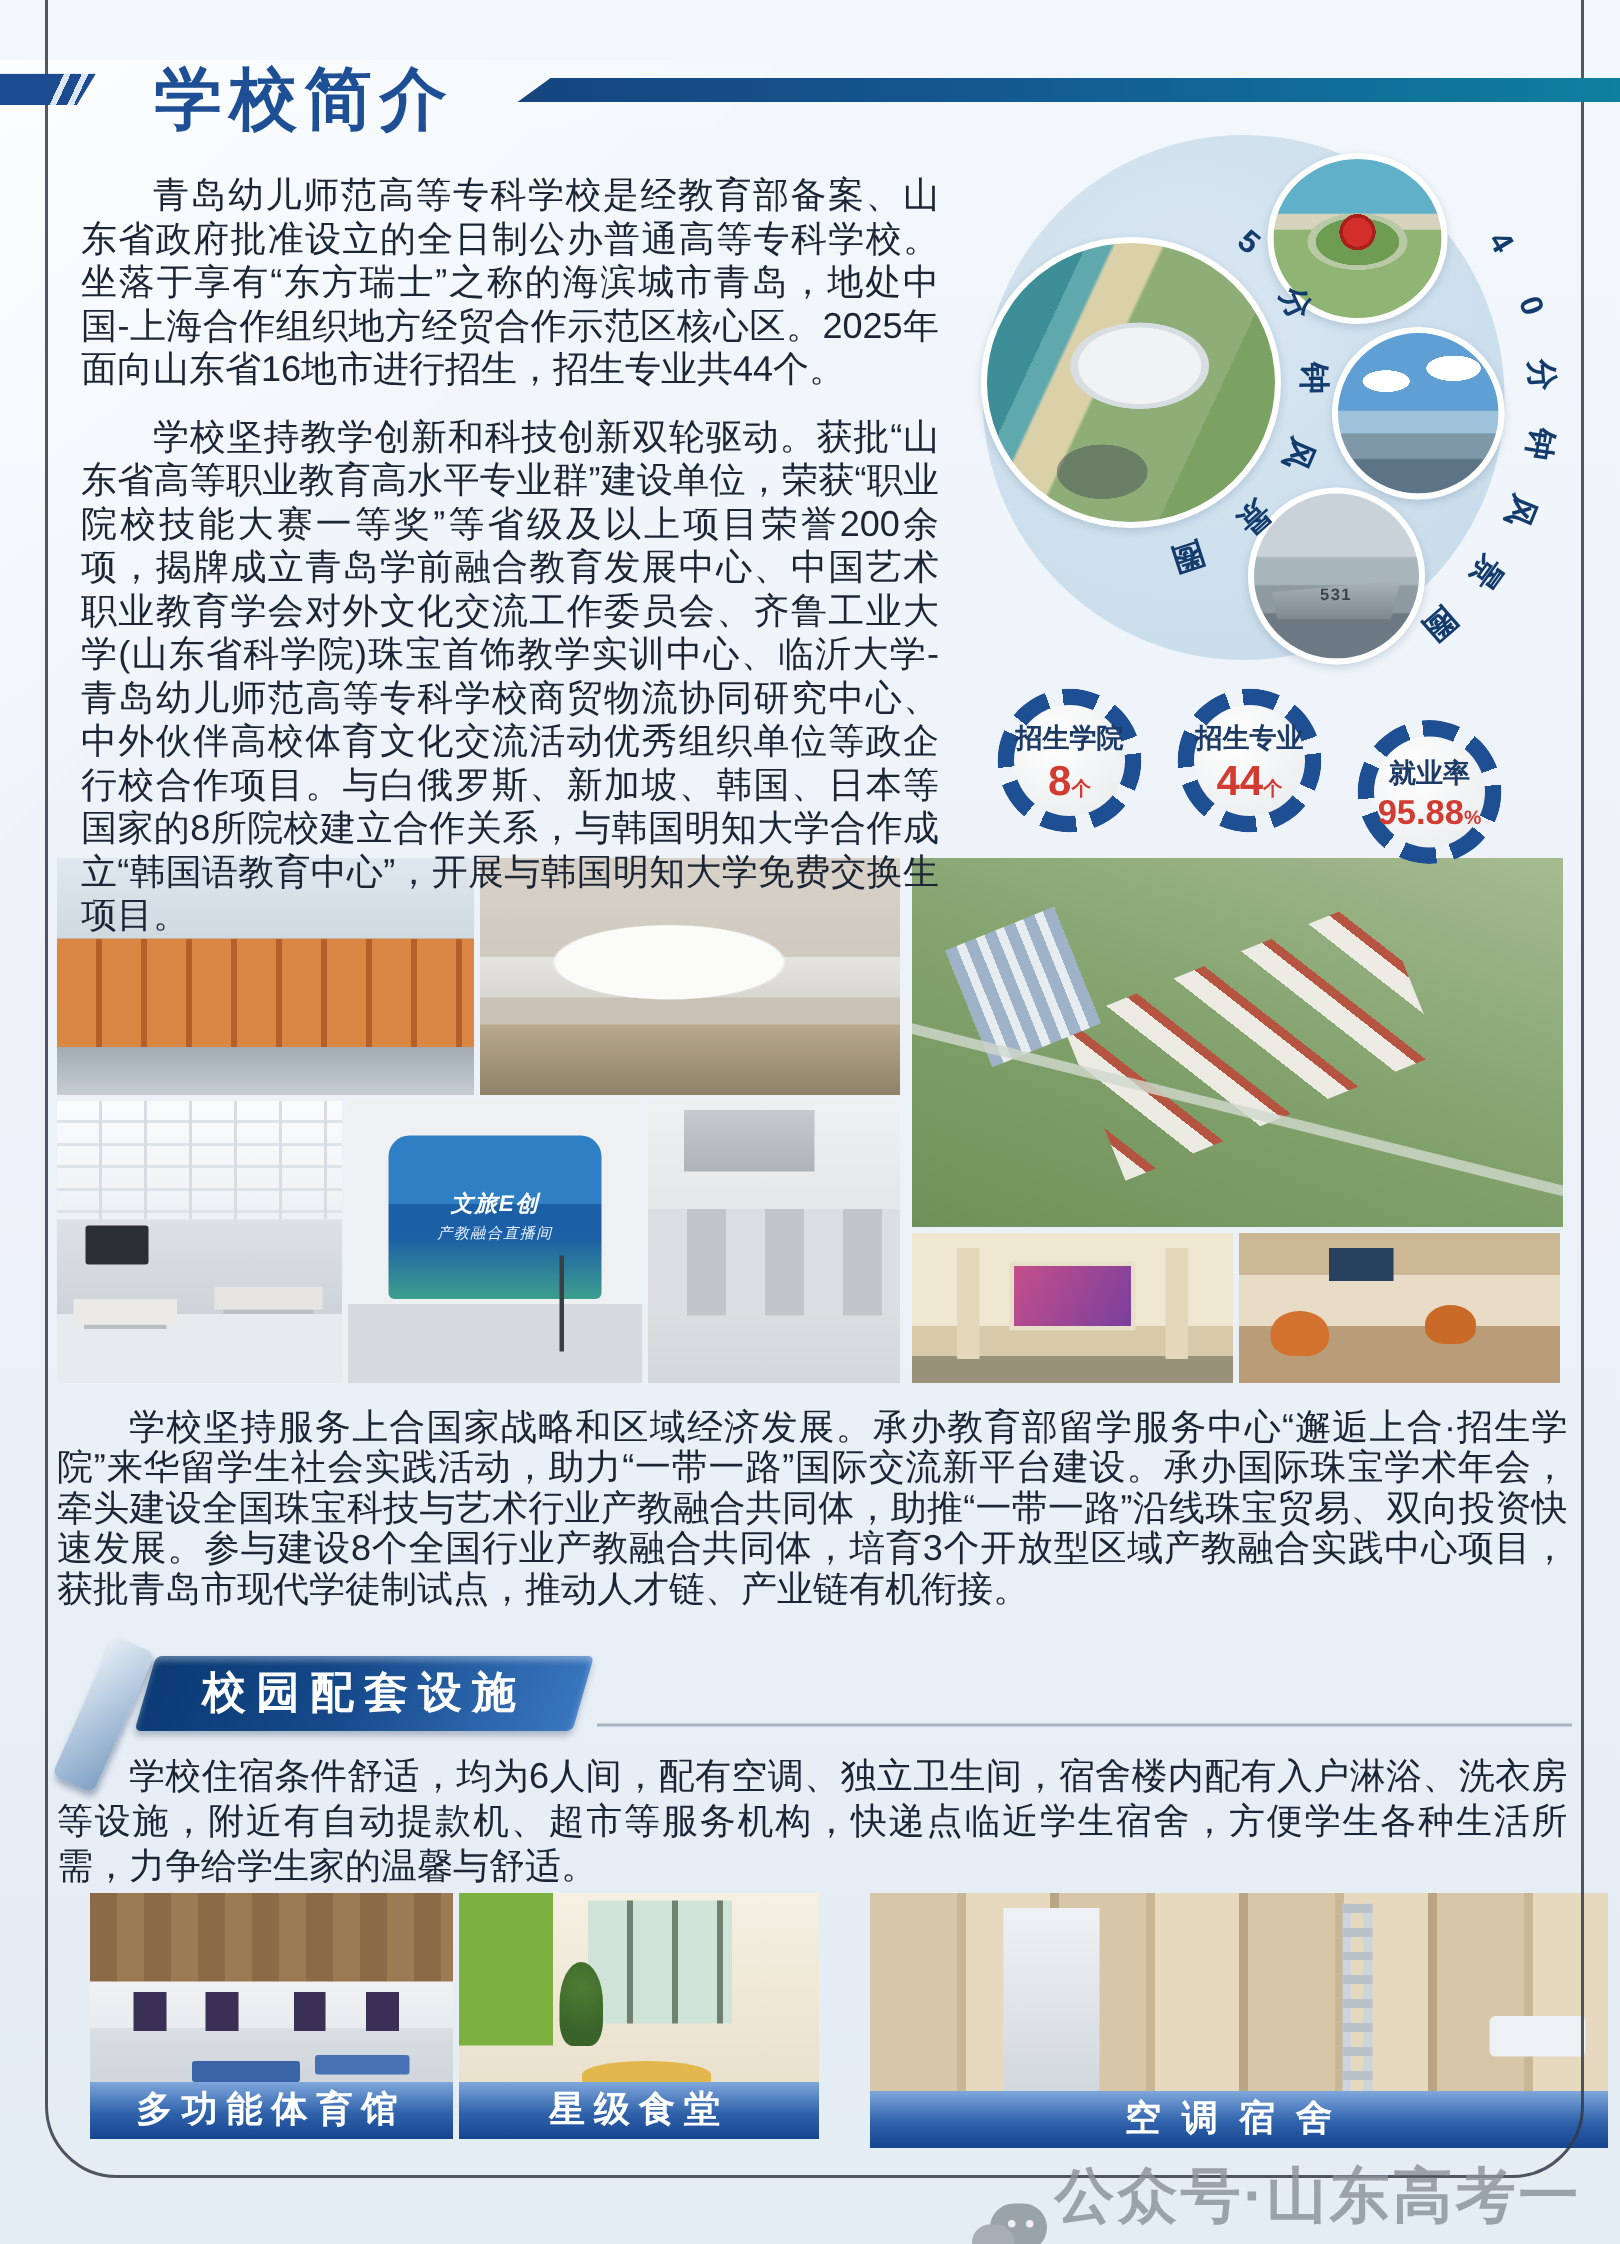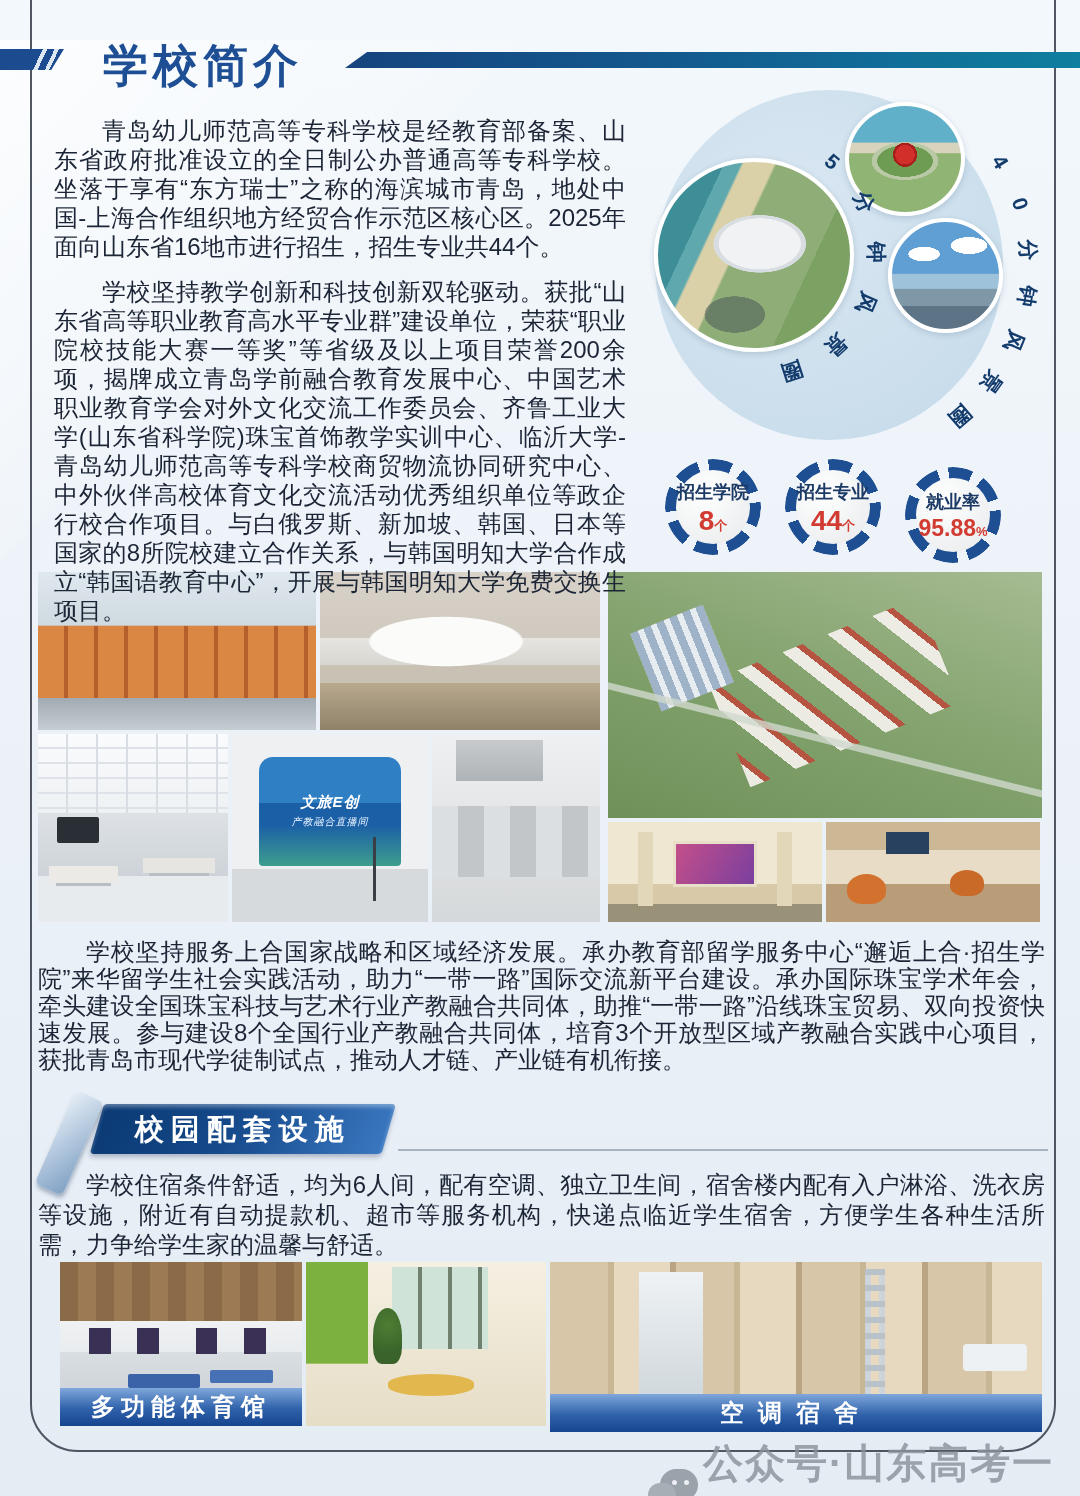--- a/index.html
+++ b/index.html
@@ -182,20 +182,24 @@
 <div class="abs intro">
   <p>青岛幼儿师范高等专科学校是经教育部备案、山东省政府批准设立的全日制公办普通高等专科学校。坐落于享有“东方瑞士”之称的海滨城市青岛，地处中国-上海合作组织地方经贸合作示范区核心区。2025年面向山东省16地市进行招生，招生专业共44个。</p>
   <p>学校坚持教学创新和科技创新双轮驱动。获批“山东省高等职业教育高水平专业群”建设单位，荣获“职业院校技能大赛一等奖”等省级及以上项目荣誉200余项，揭牌成立青岛学前融合教育发展中心、中国艺术职业教育学会对外文化交流工作委员会、齐鲁工业大学(山东省科学院)珠宝首饰教学实训中心、临沂大学-青岛幼儿师范高等专科学校商贸物流协同研究中心、中外伙伴高校体育文化交流活动优秀组织单位等政企行校合作项目。与白俄罗斯、新加坡、韩国、日本等国家的8所院校建立合作关系，与韩国明知大学合作成立“韩国语教育中心”，开展与韩国明知大学免费交换生项目。</p>
 </div>
 
 <div class="abs scenery">
   <div class="circle-outer"></div>
   <div class="circle-big pcircle"></div>
   <div class="circle-s1 pcircle"></div>
   <div class="circle-s2 pcircle"></div>
+  <div class="circle-s3 pcircle">
+    <div class="ship-hull abs"></div>
+    <span class="ship-no abs">531</span>
+  </div>
   <div class="arc-layer abs">
       <span class="arc-ch" style="left: 180.42px; top: 75.5426px; transform: translate(-50%, -50%) rotate(40deg);">5</span>
       <span class="arc-ch" style="left: 212.024px; top: 116.286px; transform: translate(-50%, -50%) rotate(64.4deg);">分</span>
       <span class="arc-ch" style="left: 223.973px; top: 166.445px; transform: translate(-50%, -50%) rotate(88.8deg);">钟</span>
       <span class="arc-ch" style="left: 214.135px; top: 217.061px; transform: translate(-50%, -50%) rotate(113.2deg);">风</span>
       <span class="arc-ch" style="left: 184.265px; top: 259.092px; transform: translate(-50%, -50%) rotate(137.6deg);">景</span>
       <span class="arc-ch" style="left: 139.7px; top: 285.029px; transform: translate(-50%, -50%) rotate(162deg);">圈</span>
     </div>
   <div class="arc-layer abs">
       <span class="arc-ch" style="left: 348.433px; top: 75.9924px; transform: translate(-50%, -50%) rotate(59deg);">4</span>
@@ -215,21 +219,21 @@
     <span class="s-val"><b class="s-num">8</b><span class="s-unit">个</span></span>
   </div>
 </div>
 <div class="abs badge" style="left:785px;top:459px;">
   <div class="ring"></div>
   <div class="inner">
     <span class="s-label">招生专业</span>
     <span class="s-val"><b class="s-num">44</b><span class="s-unit">个</span></span>
   </div>
 </div>
-<div class="abs badge" style="left:905px;top:467px;">
+<div class="abs badge" style="left:905px;top:480px;">
   <div class="ring"></div>
   <div class="inner">
     <span class="s-label">就业率</span>
     <span class="s-val"><b class="s-num small">95.88</b><span class="s-unit">%</span></span>
   </div>
 </div>
 
 <div class="photo phA" style="left:38px;top:572px;width:278px;height:158px;"></div>
 <div class="photo phB" style="left:320px;top:572px;width:280px;height:158px;"></div>
 <div class="photo phC" style="left:608px;top:572px;width:434px;height:246px;">
@@ -281,22 +285,23 @@
   <i class="po b"></i>
   <i class="po c"></i>
   <i class="po d"></i>
   <i class="tt1"></i>
   <i class="tt2"></i>
   <div class="caption">多功能体育馆</div>
 </div>
 <div class="photo fcan" style="left:306px;top:1262px;width:240px;height:164px;">
   <i class="pl"></i>
   <i class="tb"></i>
-</div>
-<div class="photo fdorm" style="left:550px;top:1262px;width:492px;height:170px;">
+  <div class="caption">星级食堂</div>
+</div>
+<div class="photo fdorm" style="left:580px;top:1262px;width:492px;height:170px;">
   <i class="cor"></i>
   <i class="lad"></i>
   <i class="snk"></i>
   <div class="caption wide">空调宿舍</div>
 </div>
 
 <div class="abs wm">
   <span class="wm-icon">
     <span class="b1"></span>
       <span class="b2"></span>

